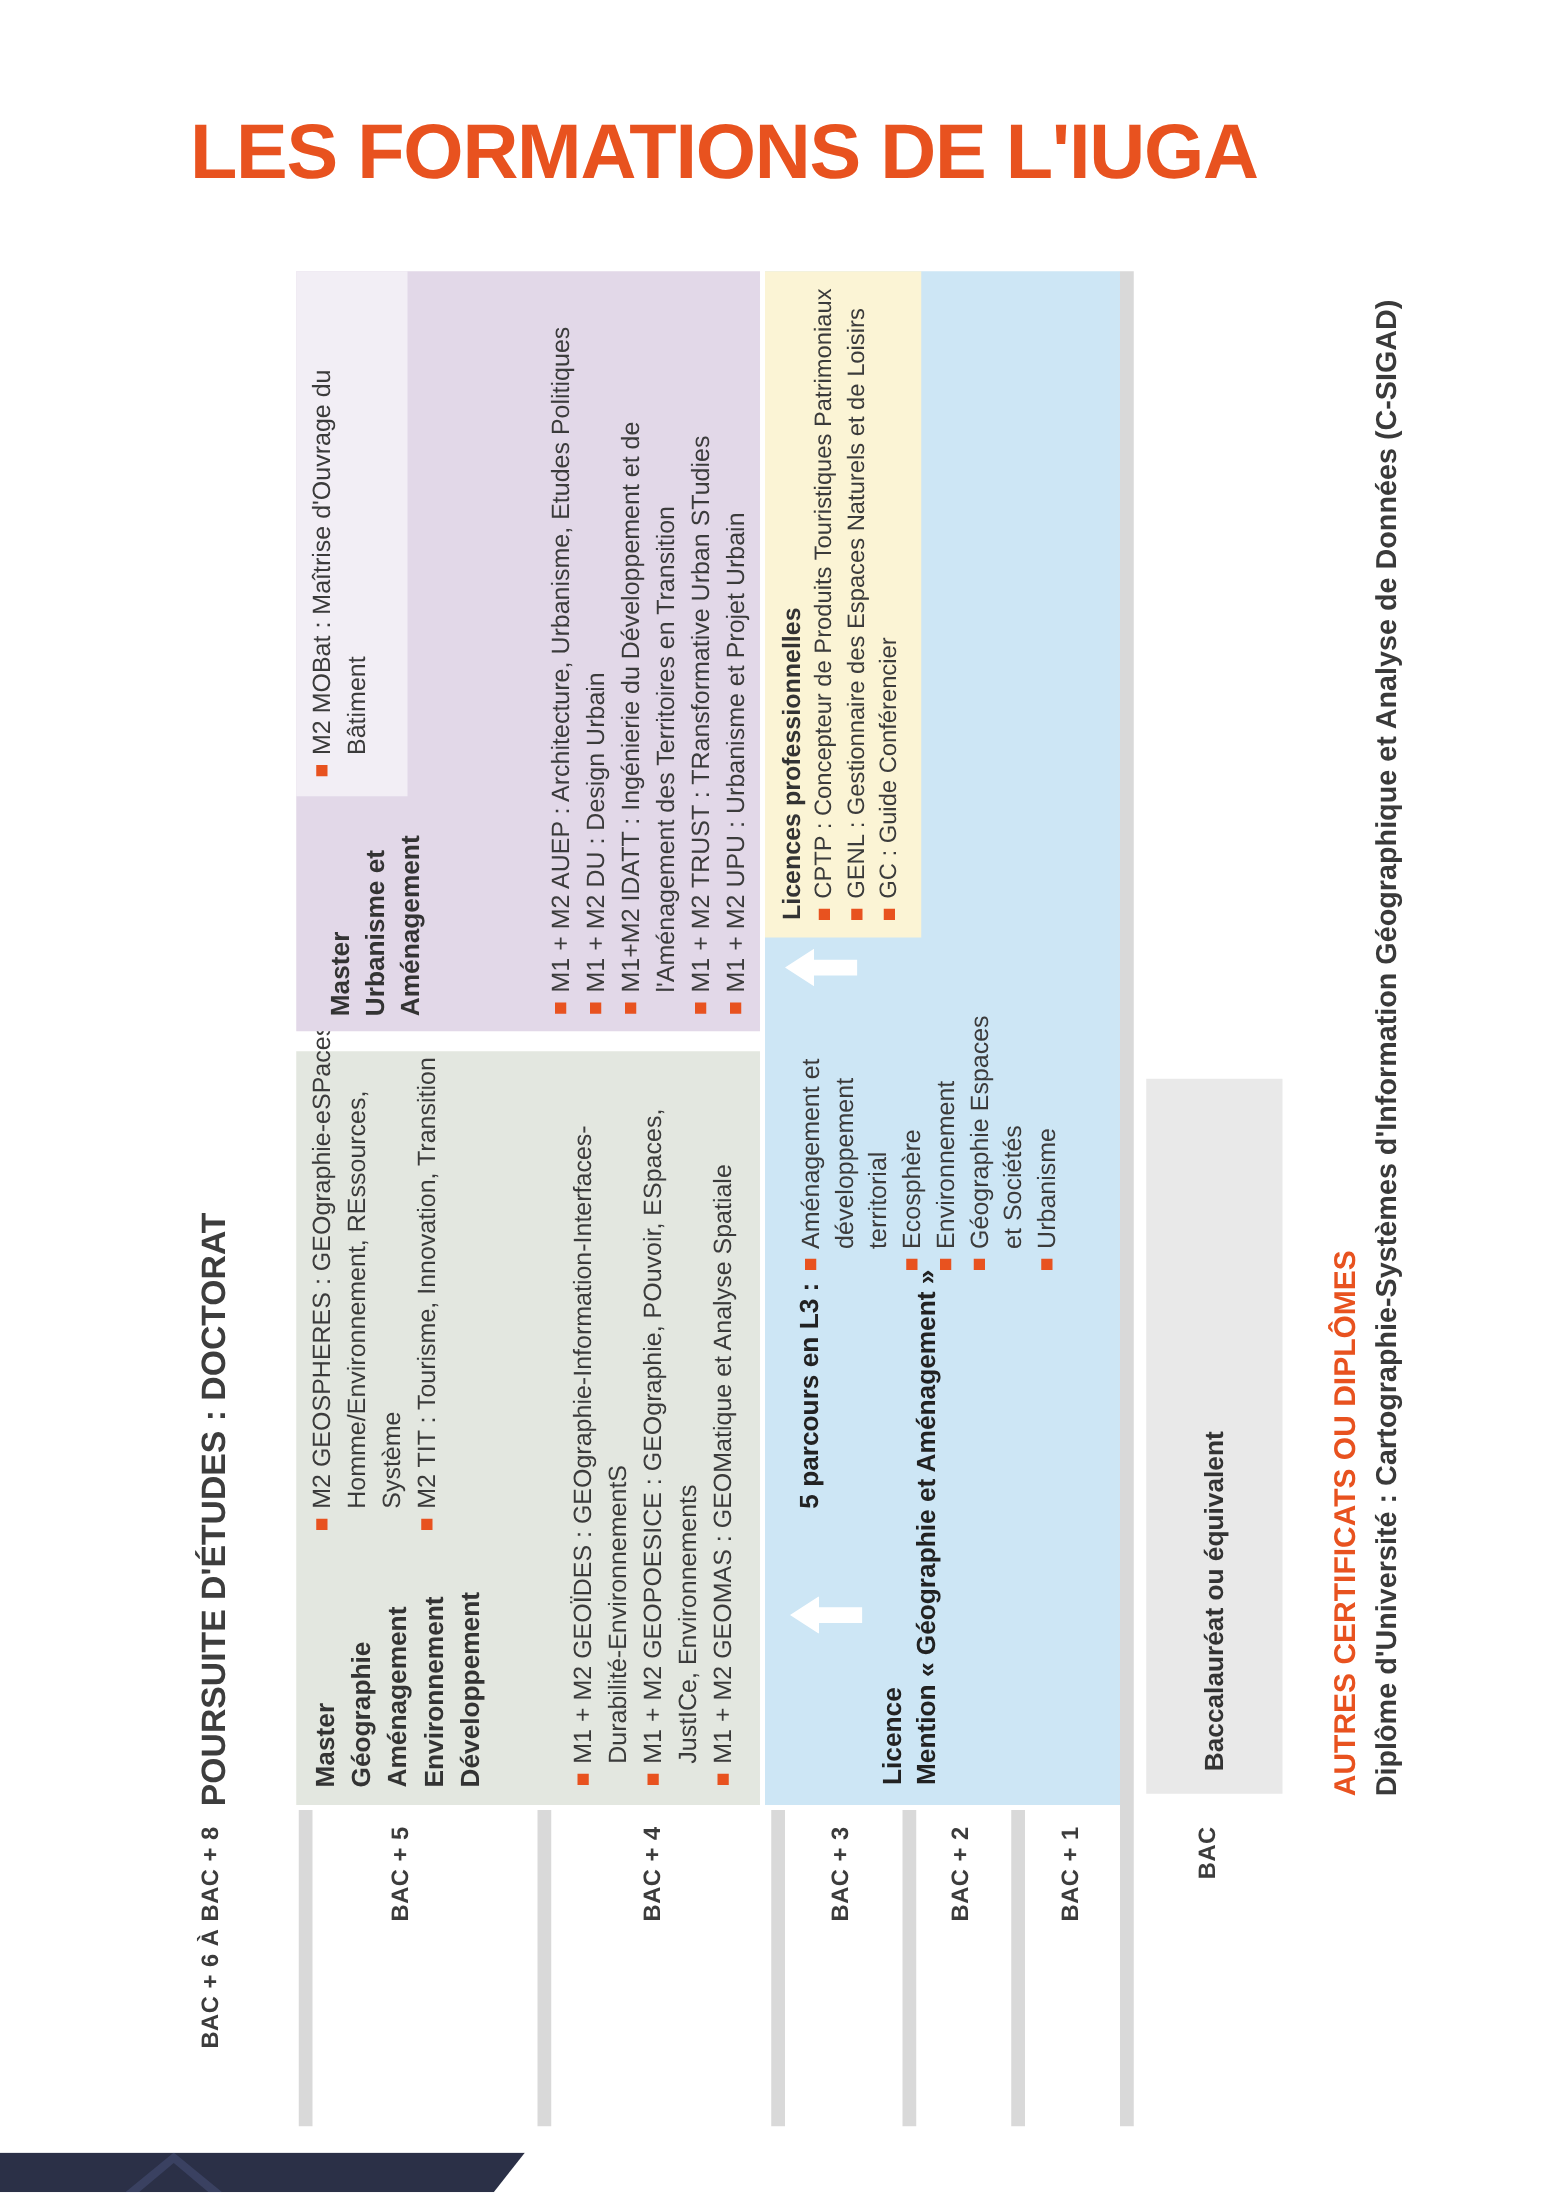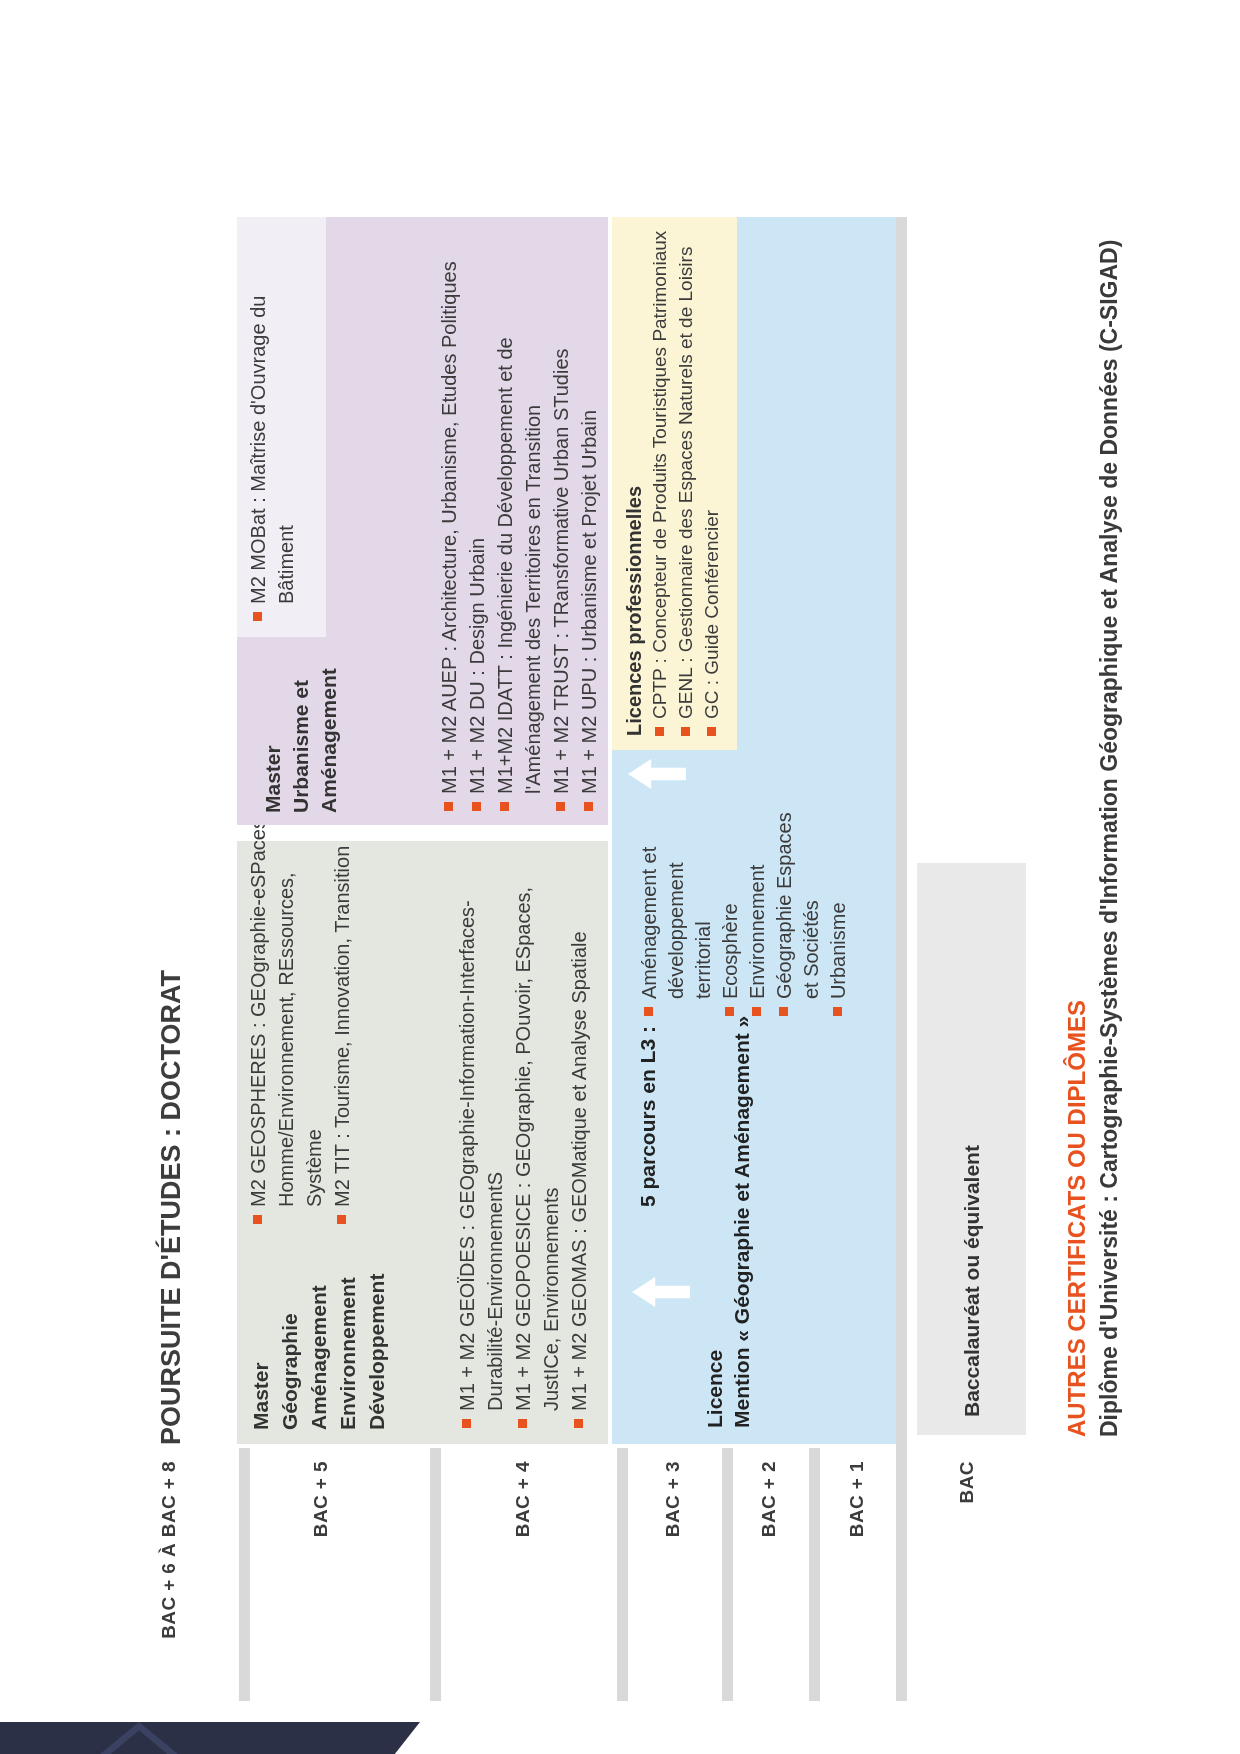--- a/index.html
+++ b/index.html
@@ -87,20 +87,21 @@
   .navy-band { position:absolute; left:0; top:1722px; width:420px; height:32px; background:#2b3047;
                clip-path:polygon(0 0, 100% 0, 94% 100%, 0 100%); }
   .navy-chevron { position:absolute; left:100px; top:0; width:78px; height:32px; background:#3a4161;
                   clip-path:polygon(50% 0, 100% 100%, 86% 100%, 50% 26%, 14% 100%, 0 100%); }
 </style>
 </head>
 <body>
 
 <div class="sheet">
 
+  <div class="main-title">LES FORMATIONS DE L'IUGA</div>
 
   <div class="rotated">
 
     <div class="sep s1"></div>
     <div class="sep s2"></div>
     <div class="sep s3"></div>
     <div class="sep s4"></div>
     <div class="sep s5"></div>
     <div class="sep long"></div>
 

